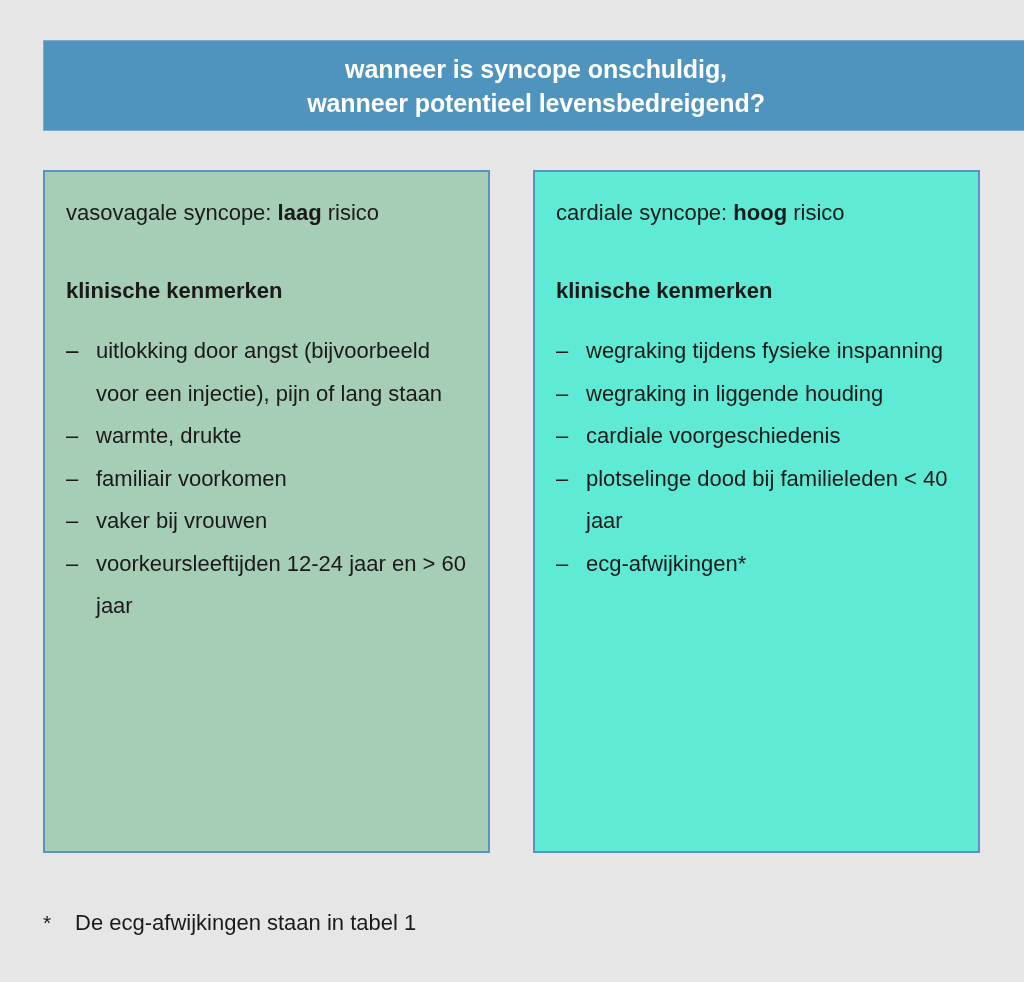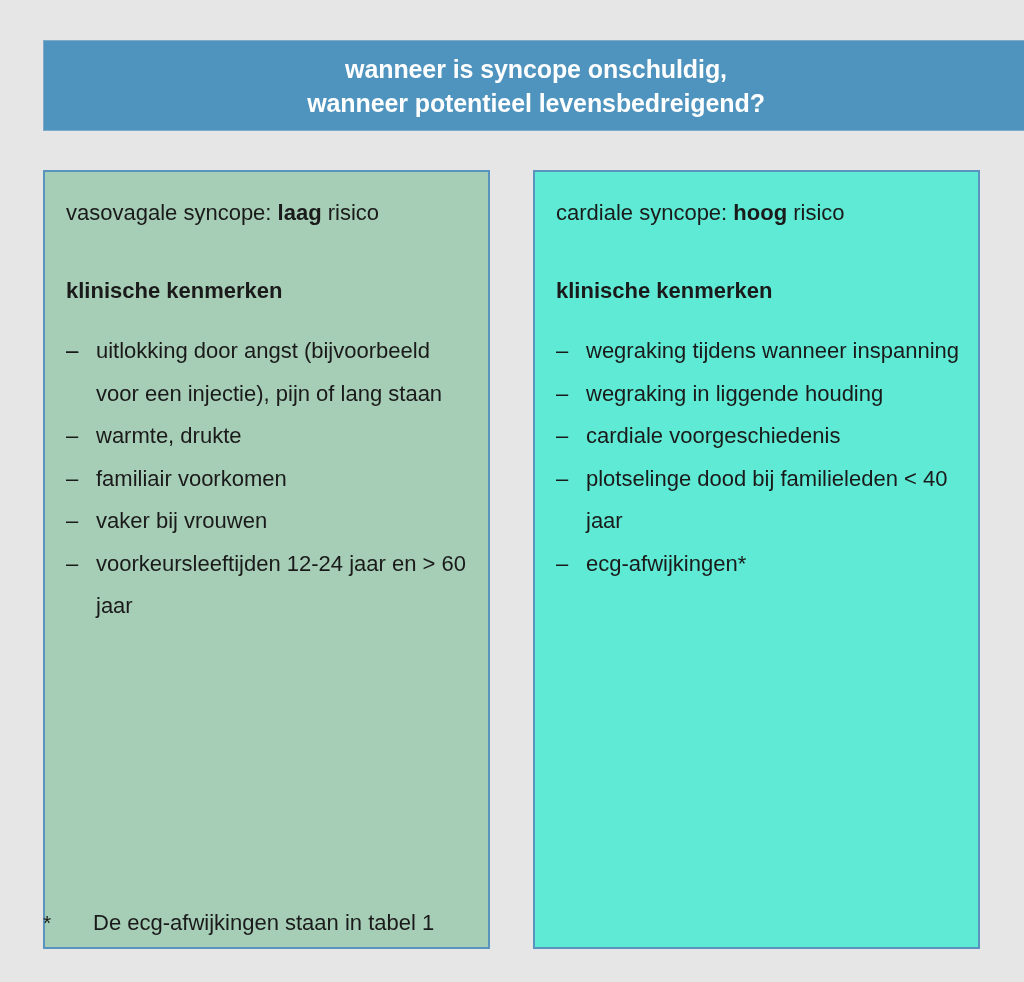--- a/index.html
+++ b/index.html
@@ -53,21 +53,21 @@
     position: absolute;
     left: 43px;
     top: 170px;
     width: 938px;
     height: 683px;
   }
   .panel {
     position: absolute;
     top: 0;
     width: 447px;
-    height: 779px;
+    height: 683px;
     box-sizing: border-box;
     border: 2px solid #5b93bf;
     padding: 26px 18px 10px 21px;
   }
   .panel-left {
     left: 0;
     background: #a6cdb6;
   }
   .panel-right {
     left: 490px;
@@ -123,21 +123,20 @@
   }
   .footnote-marker {
     width: 32px;
     flex: 0 0 32px;
     font-size: 21px;
     line-height: 30px;
   }
   .footnote-text {
     font-size: 22px;
     line-height: 30px;
-    margin-left: 18px;
   }
 </style>
 </head>
 <body>
 
 <div class="figure">
 
   <div class="header-banner">
     <div class="header-line">wanneer is syncope onschuldig,</div>
     <div class="header-line">wanneer potentieel levensbedreigend?</div>
@@ -159,21 +158,21 @@
         <li class="bullet-item"><span class="dash">–</span><span>voorkeursleeftijden 12-24 jaar en &gt; 60 jaar</span></li>
       </ul>
     </div>
 
     <div class="panel panel-right">
       <p class="panel-title">
         <span>cardiale syncope: </span><b>hoog</b><span> risico</span>
       </p>
       <p class="panel-subtitle">klinische kenmerken</p>
       <ul class="bullet-list">
-        <li class="bullet-item"><span class="dash">–</span><span>wegraking tijdens wanneer inspanning</span></li>
+        <li class="bullet-item"><span class="dash">–</span><span>wegraking tijdens fysieke inspanning</span></li>
         <li class="bullet-item"><span class="dash">–</span><span>wegraking in liggende houding</span></li>
         <li class="bullet-item"><span class="dash">–</span><span>cardiale voorgeschiedenis</span></li>
         <li class="bullet-item"><span class="dash">–</span><span>plotselinge dood bij familieleden &lt; 40 jaar</span></li>
         <li class="bullet-item"><span class="dash">–</span><span>ecg-afwijkingen*</span></li>
       </ul>
     </div>
 
   </div>
 
   <div class="footnote">

